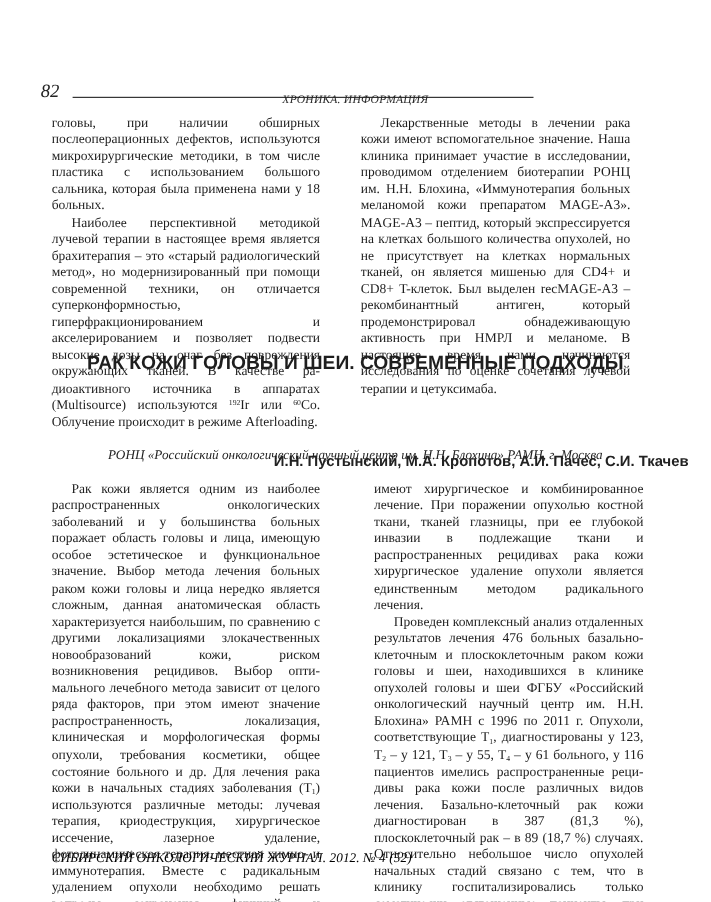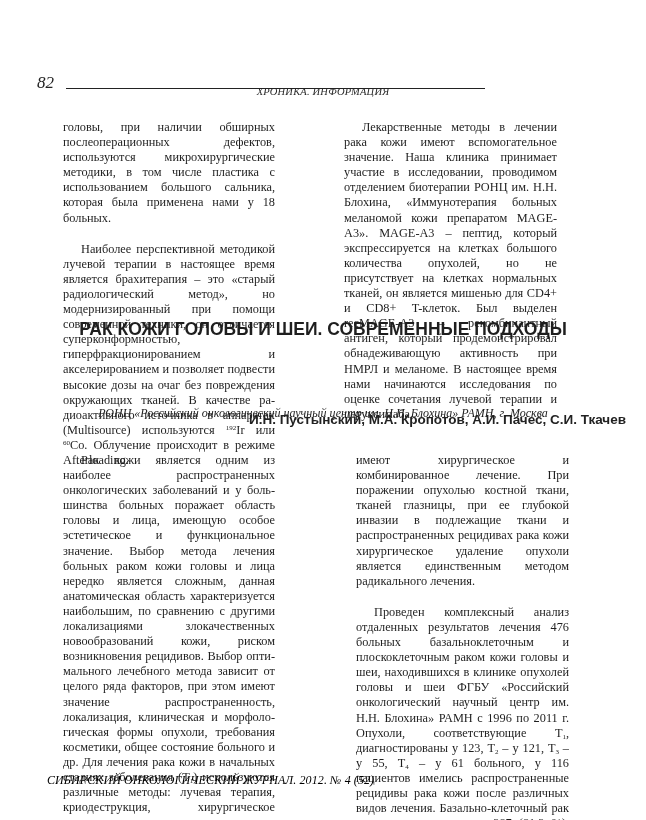--- a/index.html
+++ b/index.html
@@ -18,21 +18,21 @@
     position: absolute; left: 37px; top: 73px; font-size: 17px; font-style: italic; color: #222; text-align: right;
   }
   .head-rule {
     position: absolute; left: 66px; top: 88px; width: 419px; height: 0;
     border-top: 1.3px solid #222;
   }
   .col {
     position: absolute; font-size: 12.3px; line-height: 15.1px; text-align: justify;
     hyphens: manual;
   }
-  .col p { margin: 16px; }
+  .col p { margin: 0; }
   .col p.indent { text-indent: 18px; }
   .col-left-top  { left: 47px;  top: 104px; width: 244px; }
   .col-right-top { left: 328px; top: 104px; width: 245px; }
   .col-left-bot  { left: 47px;  top: 437px; width: 244px; }
   .col-right-bot { left: 340px; top: 437px; width: 245px; }
   .title {
     position: absolute; left: 20px; top: 319px; width: 606px; text-align: center;
     font-family: "Liberation Sans", "DejaVu Sans", sans-serif; font-weight: bold;
     font-size: 17.5px; line-height: 21px; color: #1e1e1e;
   }

